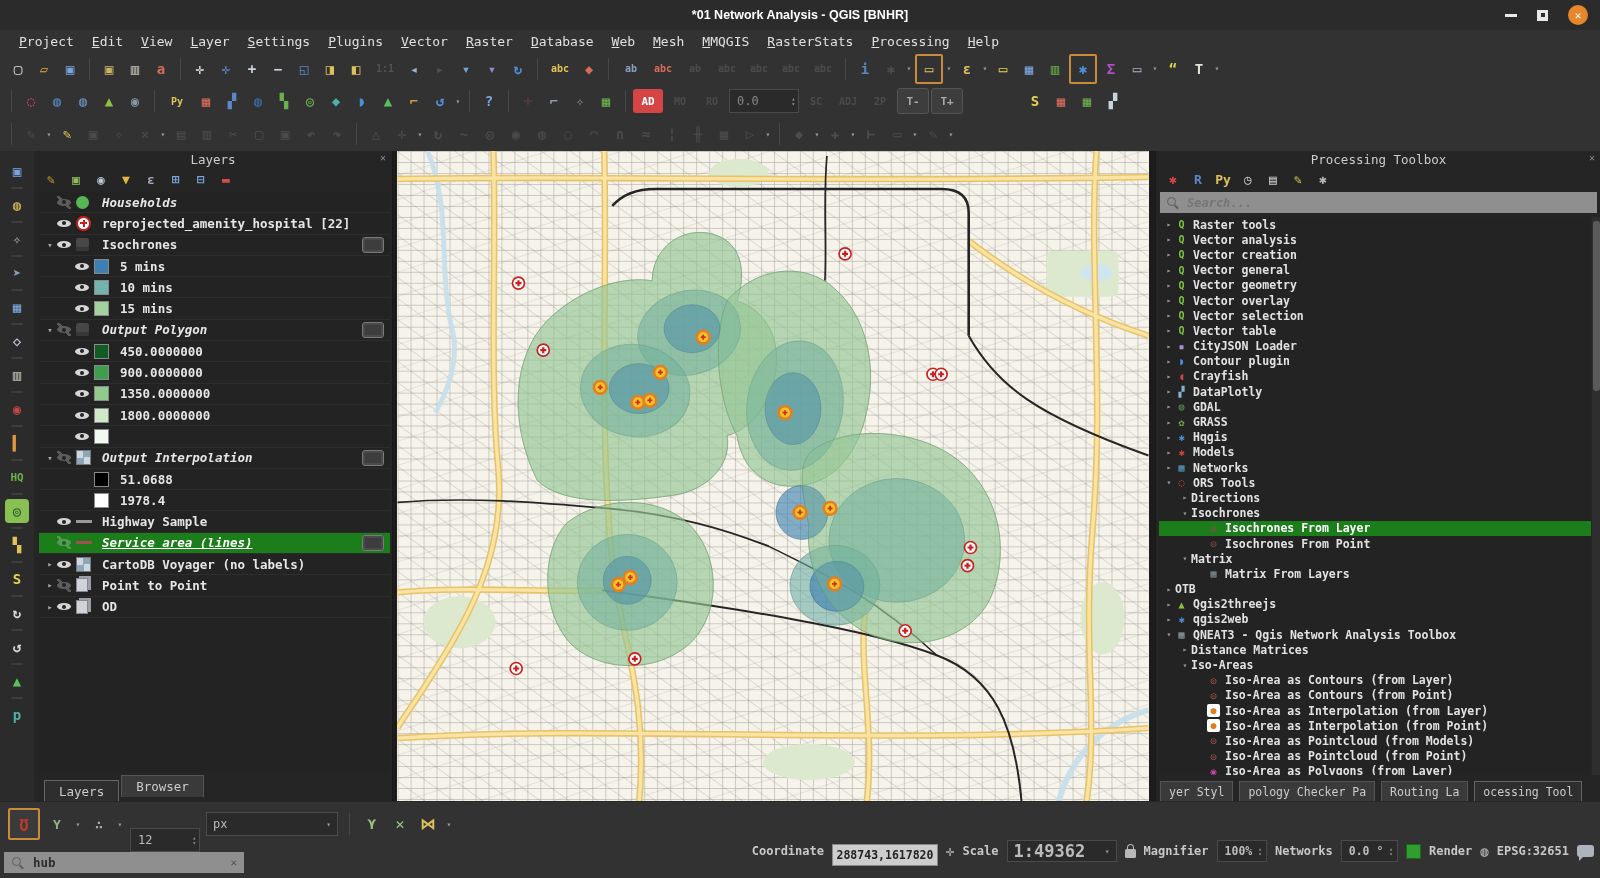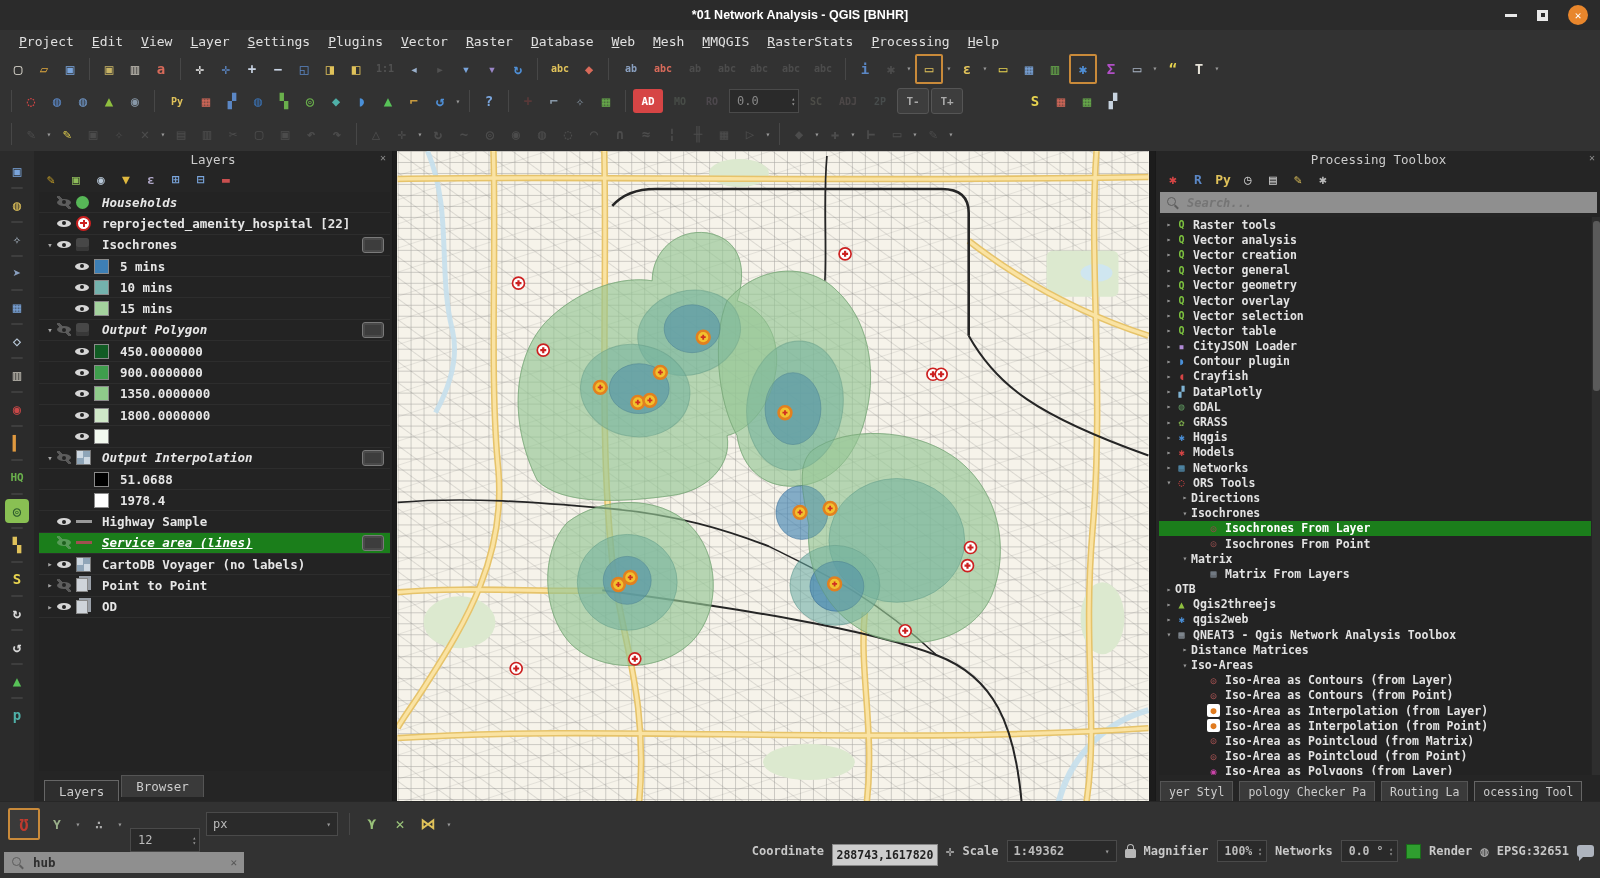--- a/index.html
+++ b/index.html
@@ -941,21 +941,21 @@
           <span>Iso-Area as Interpolation (from Layer)</span>
         </div>
         <div class="trow" style="padding-left: 36px;">
           <span class="texp"></span>
           <span class="tic" style="color: rgb(224, 123, 31); background: rgb(255, 255, 255);">●</span>
           <span>Iso-Area as Interpolation (from Point)</span>
         </div>
         <div class="trow" style="padding-left: 36px;">
           <span class="texp"></span>
           <span class="tic" style="color: rgb(160, 80, 80);">◎</span>
-          <span>Iso-Area as Pointcloud (from Matrix)</span>
+          <span>Iso-Area as Pointcloud (from Models)</span>
         </div>
         <div class="trow" style="padding-left: 36px;">
           <span class="texp"></span>
           <span class="tic" style="color: rgb(160, 80, 80);">◎</span>
           <span>Iso-Area as Pointcloud (from Point)</span>
         </div>
         <div class="trow" style="padding-left: 36px;">
           <span class="texp"></span>
           <span class="tic" style="color: rgb(204, 68, 170);">◉</span>
           <span>Iso-Area as Polygons (from Layer)</span>
@@ -1002,21 +1002,21 @@
       <span class="mag"></span>
       <input value="hub" style="">
       <span class="clr">✕</span>
     </div>
     <div id="statusbar">
       <span>Coordinate</span>
       <input class="coordbox" value="288743,1617820" style="">
       <span class="sglyph">✛</span>
       <span>Scale</span>
       <span class="combo" style="width:96px;height:20px;">
-        <span style="flex:1;font-size:12px;">1:49362</span>
+        <span style="flex:1;font-size:17px;">1:49362</span>
         <span class="cb-caret">▾</span>
       </span>
       <span class="lock"></span>
       <span>Magnifier</span>
       <span class="spin">
         <span>100%</span>
         <span class="sparrows">
             <span>▴</span>
             <span>▾</span>
           </span>

